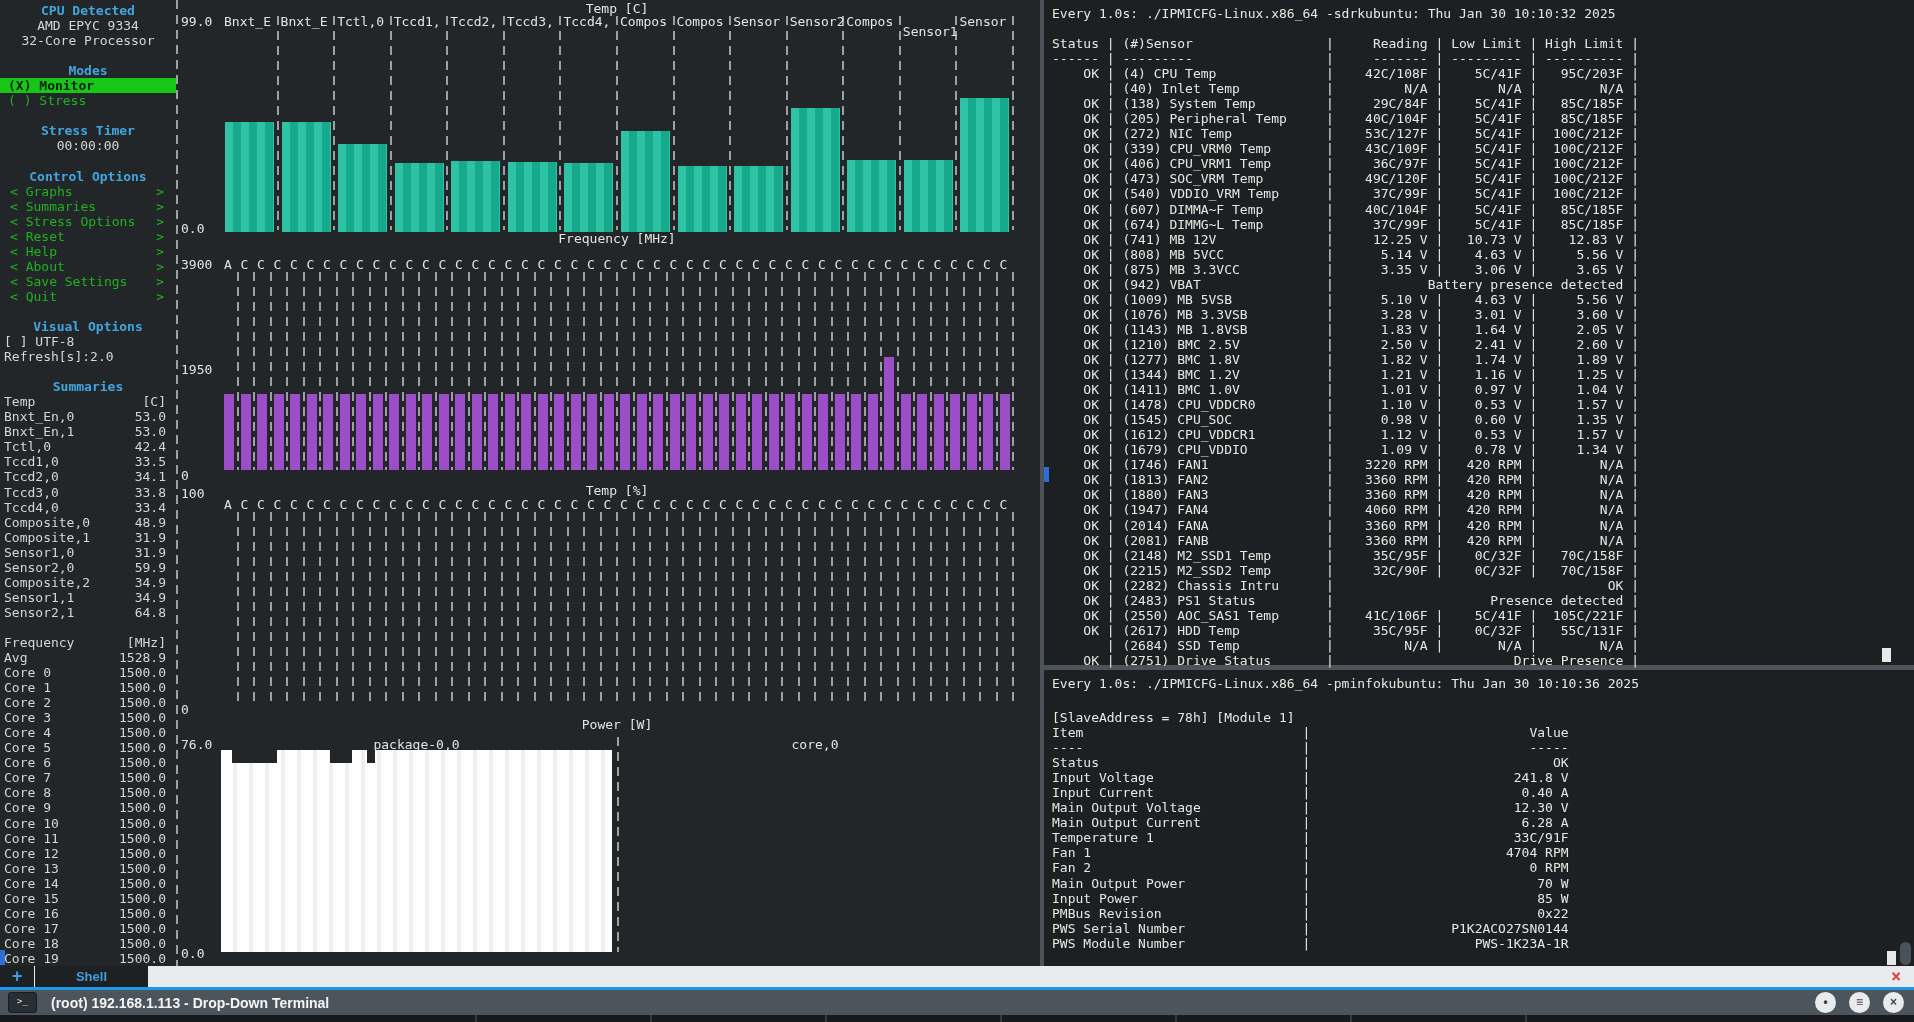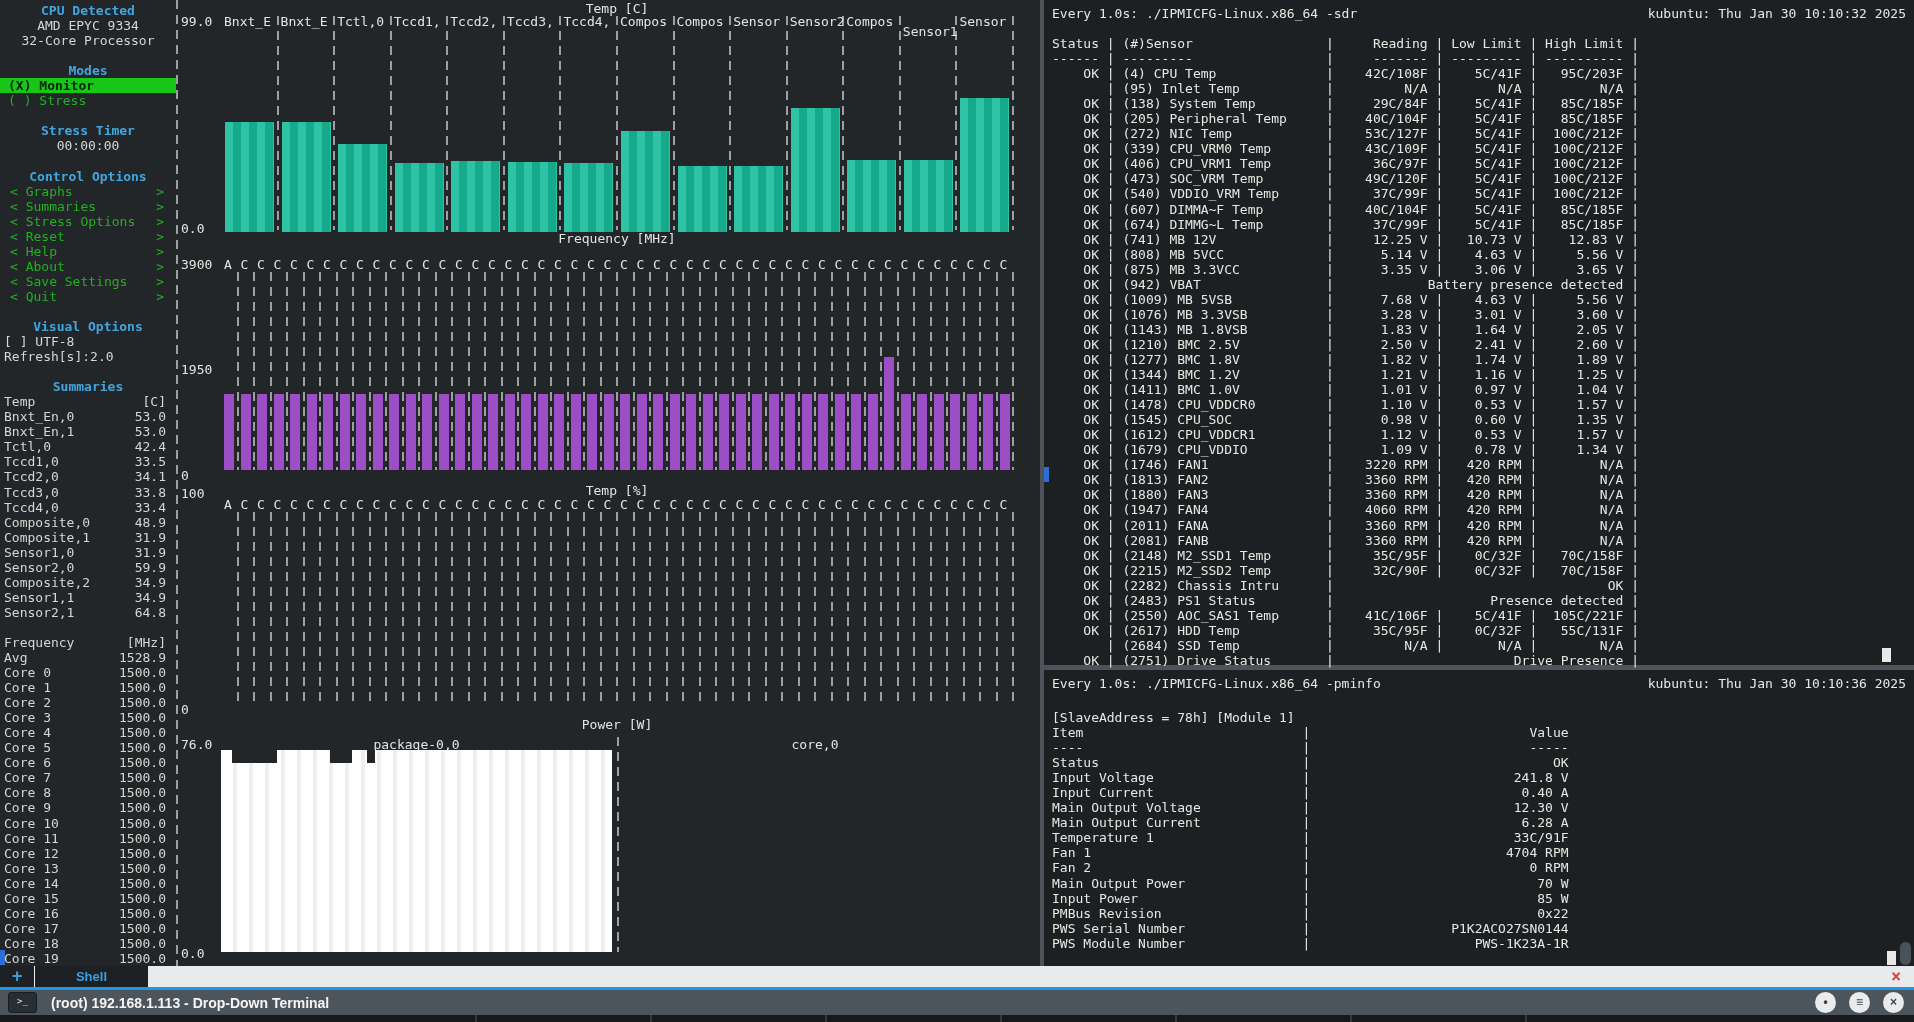--- a/index.html
+++ b/index.html
@@ -27,21 +27,21 @@
   .parea{position:absolute;background:repeating-linear-gradient(90deg,#ffffff 0 12px,#efefef 12px 16px);}
   .notch{position:absolute;background:#232628;}
   .vline-main{position:absolute;left:176px;top:0;height:966px;width:2px;
               background:repeating-linear-gradient(to bottom,#9aa0a3 0 9px,rgba(0,0,0,0) 9px 15px);}
   .divider-v{position:absolute;left:1040px;top:0;width:4px;height:966px;background:#4d5358;}
   .divider-h{position:absolute;left:1044px;top:665px;right:0;height:5px;background:#4d5358;}
   .pane-rt{position:absolute;left:1044px;top:0;width:870px;height:665px;background:#1d2022;
            font-size:13px;line-height:15.05px;color:#e9e7e2;}
   .pane-rb{position:absolute;left:1044px;top:670px;width:870px;height:296px;background:#1d2022;
            font-size:13px;line-height:15.05px;color:#e9e7e2;}
-  .whdr{display:flex;justify-content:space-between;padding:6px 8px 0 8px;white-space:pre;}
+  .whdr{display:flex;padding:6px 8px 0 8px;white-space:pre;}
   .trows{position:absolute;left:8px;right:0;}
   .trow{height:15.05px;white-space:pre;overflow:hidden;}
   .cursor{position:absolute;width:9px;height:14px;background:#e8e8e6;}
   .bluemark{position:absolute;width:5px;height:15px;background:#2b6fd6;}
   .scroll-thumb{position:absolute;left:1900px;top:942px;width:11px;height:23px;background:#4b5257;border-radius:6px;}
   
   .tabstrip{position:absolute;left:0;top:966px;width:1914px;height:21px;background:#e9eaec;}
   .plusbtn{position:absolute;left:0;top:0;width:34px;height:21px;background:#1d2124;color:#3f9edd;
            font-size:17px;line-height:20px;text-align:center;font-weight:bold;}
   .tab{position:absolute;left:35px;top:0;width:113px;height:21px;background:#1d2124;color:#3f9edd;
@@ -450,50 +450,50 @@
 
   <div class="pane-rt">
     <div class="whdr">
       <span>Every 1.0s: ./IPMICFG-Linux.x86_64 -sdr</span>
       <span>kubuntu: Thu Jan 30 10:10:32 2025</span>
     </div>
     <div class="trows" style="top:36px" id="sdrRows">
         <div class="trow">Status | (#)Sensor                 |     Reading | Low Limit | High Limit |</div>
         <div class="trow">------ | ---------                 |     ------- | --------- | ---------- |</div>
         <div class="trow">    OK | (4) CPU Temp              |    42C/108F |    5C/41F |   95C/203F |</div>
-        <div class="trow">       | (95) Inlet Temp           |         N/A |       N/A |        N/A |</div>
+        <div class="trow">       | (40) Inlet Temp           |         N/A |       N/A |        N/A |</div>
         <div class="trow">    OK | (138) System Temp         |     29C/84F |    5C/41F |   85C/185F |</div>
         <div class="trow">    OK | (205) Peripheral Temp     |    40C/104F |    5C/41F |   85C/185F |</div>
         <div class="trow">    OK | (272) NIC Temp            |    53C/127F |    5C/41F |  100C/212F |</div>
         <div class="trow">    OK | (339) CPU_VRM0 Temp       |    43C/109F |    5C/41F |  100C/212F |</div>
         <div class="trow">    OK | (406) CPU_VRM1 Temp       |     36C/97F |    5C/41F |  100C/212F |</div>
         <div class="trow">    OK | (473) SOC_VRM Temp        |    49C/120F |    5C/41F |  100C/212F |</div>
         <div class="trow">    OK | (540) VDDIO_VRM Temp      |     37C/99F |    5C/41F |  100C/212F |</div>
         <div class="trow">    OK | (607) DIMMA~F Temp        |    40C/104F |    5C/41F |   85C/185F |</div>
         <div class="trow">    OK | (674) DIMMG~L Temp        |     37C/99F |    5C/41F |   85C/185F |</div>
         <div class="trow">    OK | (741) MB 12V              |     12.25 V |   10.73 V |    12.83 V |</div>
         <div class="trow">    OK | (808) MB 5VCC             |      5.14 V |    4.63 V |     5.56 V |</div>
         <div class="trow">    OK | (875) MB 3.3VCC           |      3.35 V |    3.06 V |     3.65 V |</div>
         <div class="trow">    OK | (942) VBAT                |            Battery presence detected |</div>
-        <div class="trow">    OK | (1009) MB 5VSB            |      7.68 V |    4.63 V |     5.56 V |</div>
+        <div class="trow">    OK | (1009) MB 5VSB            |      5.10 V |    4.63 V |     5.56 V |</div>
         <div class="trow">    OK | (1076) MB 3.3VSB          |      3.28 V |    3.01 V |     3.60 V |</div>
         <div class="trow">    OK | (1143) MB 1.8VSB          |      1.83 V |    1.64 V |     2.05 V |</div>
         <div class="trow">    OK | (1210) BMC 2.5V           |      2.50 V |    2.41 V |     2.60 V |</div>
         <div class="trow">    OK | (1277) BMC 1.8V           |      1.82 V |    1.74 V |     1.89 V |</div>
         <div class="trow">    OK | (1344) BMC 1.2V           |      1.21 V |    1.16 V |     1.25 V |</div>
         <div class="trow">    OK | (1411) BMC 1.0V           |      1.01 V |    0.97 V |     1.04 V |</div>
         <div class="trow">    OK | (1478) CPU_VDDCR0         |      1.10 V |    0.53 V |     1.57 V |</div>
         <div class="trow">    OK | (1545) CPU_SOC            |      0.98 V |    0.60 V |     1.35 V |</div>
         <div class="trow">    OK | (1612) CPU_VDDCR1         |      1.12 V |    0.53 V |     1.57 V |</div>
         <div class="trow">    OK | (1679) CPU_VDDIO          |      1.09 V |    0.78 V |     1.34 V |</div>
         <div class="trow">    OK | (1746) FAN1               |    3220 RPM |   420 RPM |        N/A |</div>
         <div class="trow">    OK | (1813) FAN2               |    3360 RPM |   420 RPM |        N/A |</div>
         <div class="trow">    OK | (1880) FAN3               |    3360 RPM |   420 RPM |        N/A |</div>
         <div class="trow">    OK | (1947) FAN4               |    4060 RPM |   420 RPM |        N/A |</div>
-        <div class="trow">    OK | (2011) FANA               |    3360 RPM |   420 RPM |        N/A |</div>
+        <div class="trow">    OK | (2014) FANA               |    3360 RPM |   420 RPM |        N/A |</div>
         <div class="trow">    OK | (2081) FANB               |    3360 RPM |   420 RPM |        N/A |</div>
         <div class="trow">    OK | (2148) M2_SSD1 Temp       |     35C/95F |    0C/32F |   70C/158F |</div>
         <div class="trow">    OK | (2215) M2_SSD2 Temp       |     32C/90F |    0C/32F |   70C/158F |</div>
         <div class="trow">    OK | (2282) Chassis Intru      |                                   OK |</div>
         <div class="trow">    OK | (2483) PS1 Status         |                    Presence detected |</div>
         <div class="trow">    OK | (2550) AOC_SAS1 Temp      |    41C/106F |    5C/41F |  105C/221F |</div>
         <div class="trow">    OK | (2617) HDD Temp           |     35C/95F |    0C/32F |   55C/131F |</div>
         <div class="trow">       | (2684) SSD Temp           |         N/A |       N/A |        N/A |</div>
         <div class="trow">    OK | (2751) Drive Status       |                       Drive Presence |</div>
       </div>

